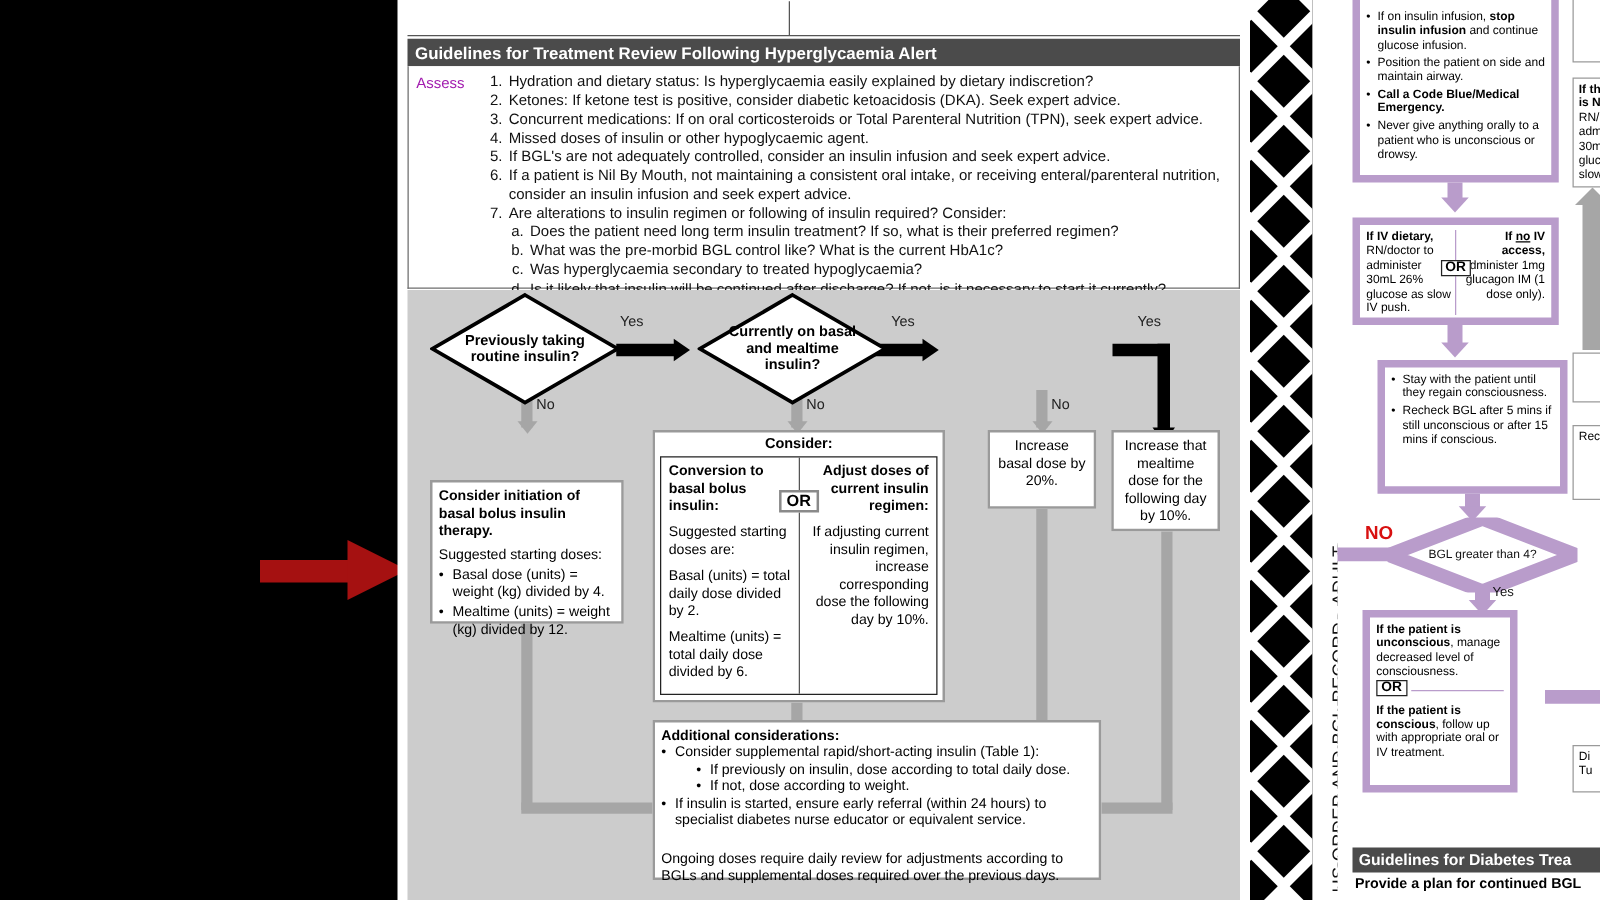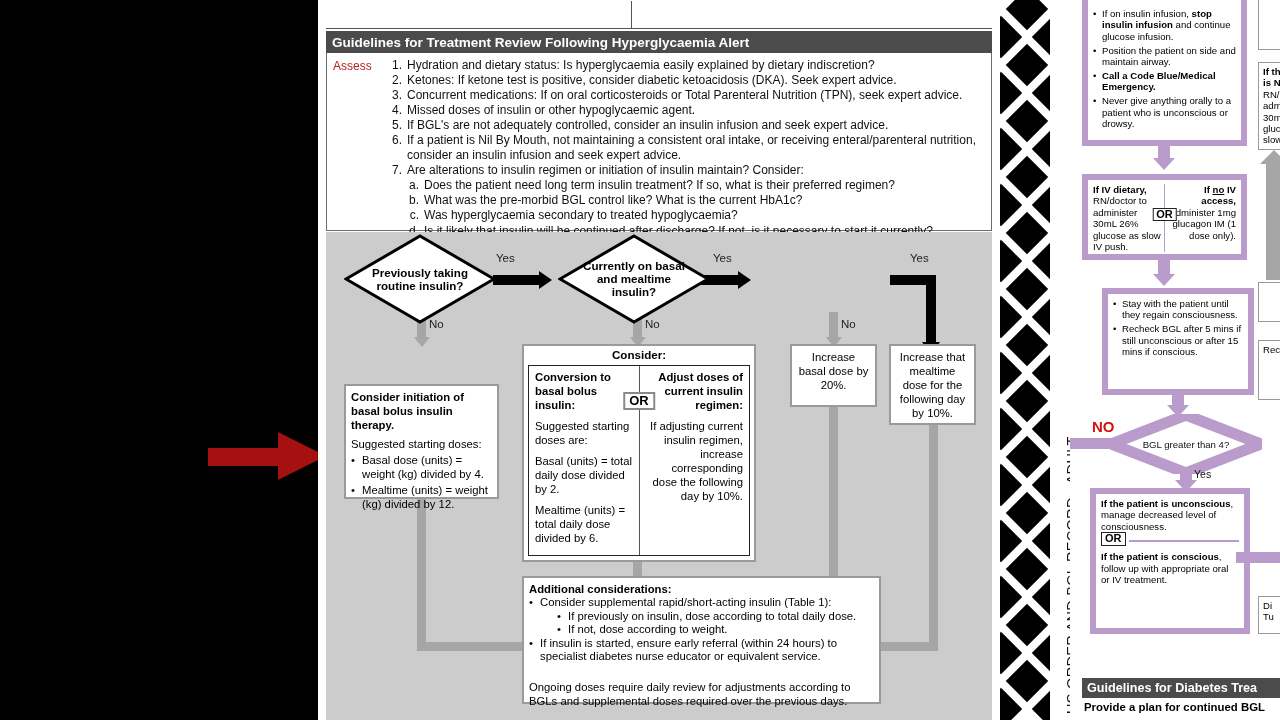--- a/index.html
+++ b/index.html
@@ -32,21 +32,21 @@
 
   
   .guide-bar{position:absolute;left:8px;top:31px;width:666px;height:22px;background:#4b4b4b;
     color:#fff;font-weight:bold;font-size:13.5px;display:flex;align-items:center;padding-left:6px;
     box-sizing:border-box;}
 
   
   .assess-block{position:absolute;left:8px;top:53px;width:666px;height:178px;
     border:1px solid #6d6d6d;border-top:none;box-sizing:border-box;background:#fff;
     display:flex;padding:5px 4px 0 6px;}
-  .assess-word{font-size:12px;color:#b91c1c;width:52px;flex:none;padding-top:1px;}
+  .assess-word{font-size:12px;color:#a21caf;width:52px;flex:none;padding-top:1px;}
   .assess-list{flex:1;font-size:12px;color:#111;}
   .li{display:flex;line-height:14.6px;margin-bottom:0.5px;}
   .li .num{width:17px;flex:none;text-align:right;padding-right:5px;}
   .li .txt{flex:1;}
   .sub .num{width:30px;}
   .sub{padding-left:4px;}
 
   
   .canvas{position:absolute;left:326px;top:232px;width:666px;height:488px;background:#cccccc;}
 
@@ -184,21 +184,21 @@
         <div class="li">
             <span class="num">5.</span>
             <span class="txt">If BGL's are not adequately controlled, consider an insulin infusion and seek expert advice.</span>
           </div>
         <div class="li">
             <span class="num">6.</span>
             <span class="txt">If a patient is Nil By Mouth, not maintaining a consistent oral intake, or receiving enteral/parenteral nutrition, consider an insulin infusion and seek expert advice.</span>
           </div>
         <div class="li">
             <span class="num">7.</span>
-            <span class="txt">Are alterations to insulin regimen or initiation of insulin maintain? Consider:</span>
+            <span class="txt">Are alterations to insulin regimen or following of insulin required? Consider:</span>
           </div>
         <div class="li sub">
             <span class="num">a.</span>
             <span class="txt">Does the patient need long term insulin treatment? If so, what is their preferred regimen?</span>
           </div>
         <div class="li sub">
             <span class="num">b.</span>
             <span class="txt">What was the pre-morbid BGL control like? What is the current HbA1c?</span>
           </div>
         <div class="li sub">
@@ -444,21 +444,21 @@
       <div class="plbl">BGL greater than 4?</div>
     </div>
 
     <div class="parrow" style="left:-20px;top:438px;width:62px;height:11px;"></div>
     <div class="no-red" style="left:22px;top:418px;">NO</div>
 
     <div class="parrow" style="left:110px;top:470px;width:12px;height:12px;"></div>
     <div class="pahead" style="left:105px;top:480px;"></div>
     <div class="yes-p" style="left:124px;top:468px;">Yes</div>
 
-    <div class="pbox" style="left:20px;top:488px;width:160px;height:146px;">
+    <div class="pbox" style="left:20px;top:488px;width:124px;height:146px;">
       <div class="inpad">
         <div><b><span>If the patient is </span><span>unconscious</span></b><span>, manage decreased level of consciousness.</span></div>
         <div class="or-rule">
           <span class="or-chip2" style="position:absolute;left:0;top:-3px;">OR</span>
           <span class="line"></span>
         </div>
         <div style="margin-top:6px;"><b><span>If the patient is </span><span>conscious</span></b><span>, follow up with appropriate oral or IV treatment.</span></div>
       </div>
     </div>
     <div class="parrow" style="left:166px;top:552px;width:44px;height:11px;"></div>

